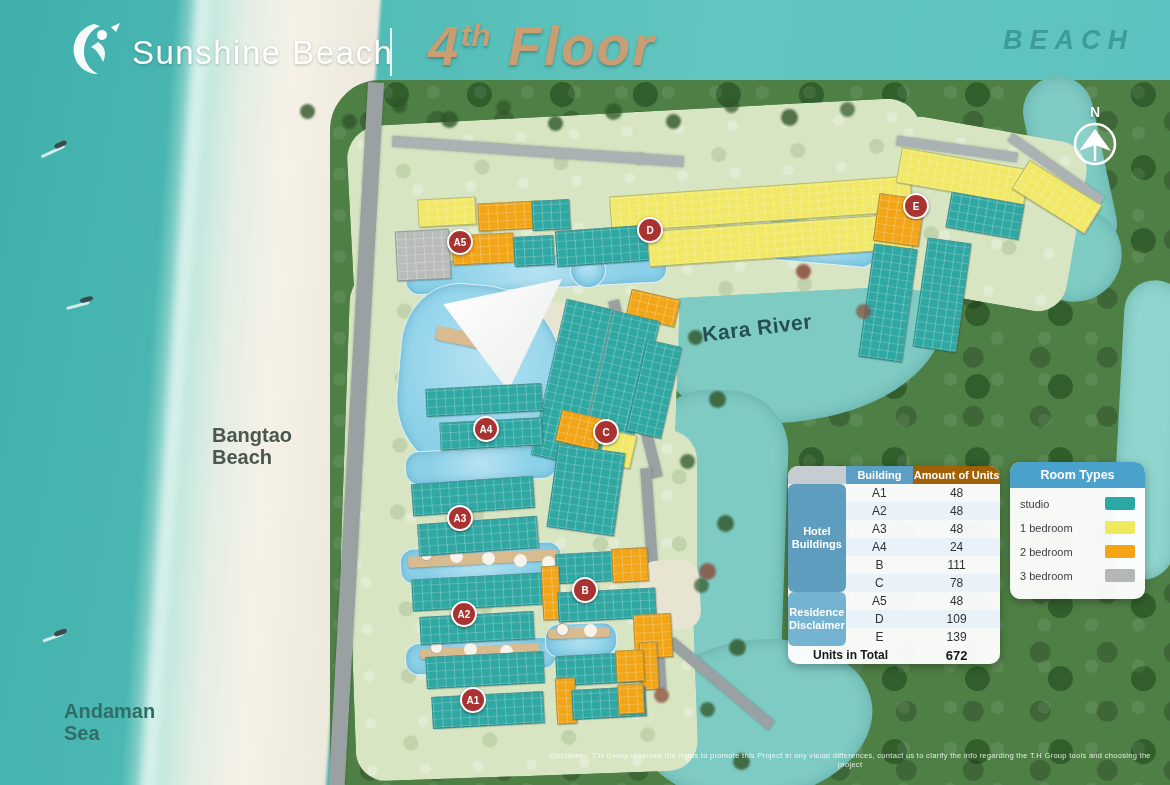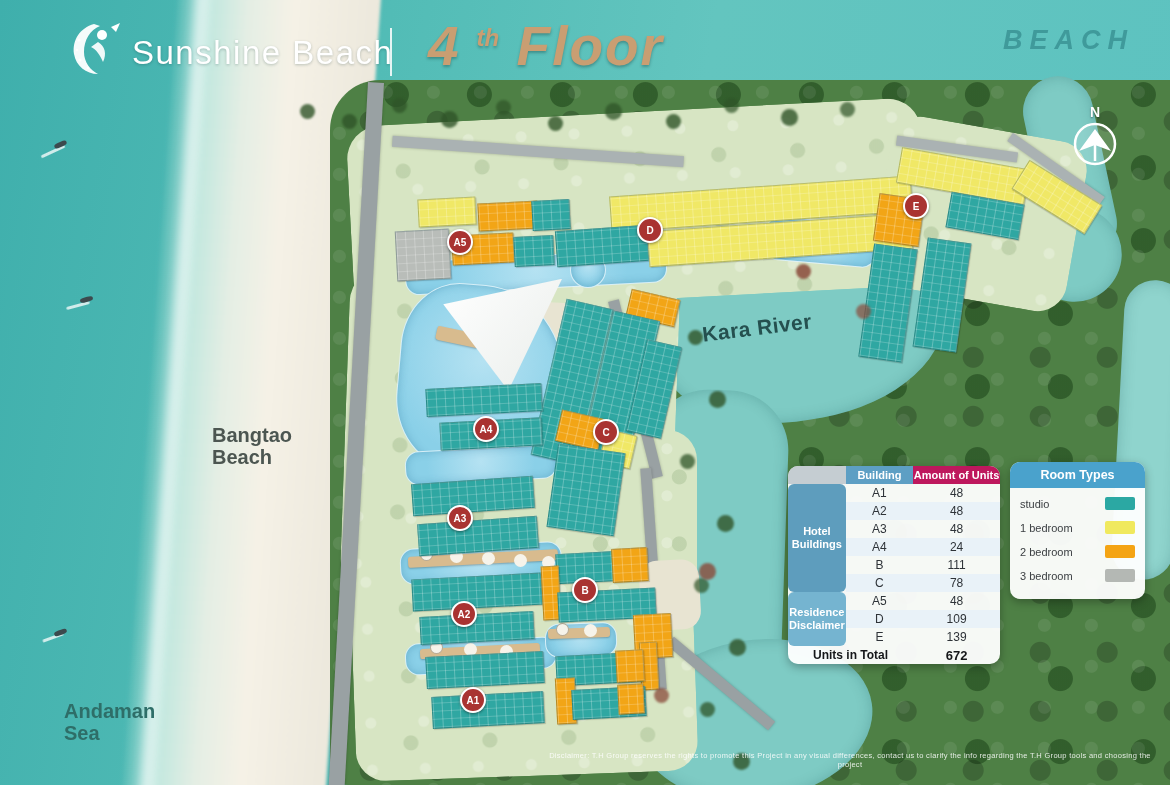--- a/index.html
+++ b/index.html
@@ -73,35 +73,35 @@
 
   .boat{position:absolute;width:13px;height:5px;border-radius:40%;background:#3c4a4e;z-index:30;}
   .wake{position:absolute;height:3px;border-radius:2px;background:rgba(255,255,255,.75);z-index:29;filter:blur(.5px);}
 
   
   .hdr{z-index:70;}
   .logo{left:62px;top:20px;width:60px;height:60px;}
   .brand{left:132px;top:34px;font-size:33px;color:#fff;letter-spacing:1.5px;font-weight:500;text-shadow:0 1px 3px rgba(0,40,40,.25);}
   .divider{left:390px;top:28px;width:2px;height:48px;background:rgba(255,255,255,.85);}
   .floor{left:428px;top:14px;color:#c99e72;font-style:italic;font-weight:bold;font-size:55px;letter-spacing:2px;text-shadow:0 2px 3px rgba(0,30,30,.3);}
-  .floor sup{font-size:24px;vertical-align:super;letter-spacing:0;margin-left:16px;}
+  .floor sup{font-size:32px;vertical-align:super;letter-spacing:0;}
   .wm{left:930px;top:26px;width:200px;text-align:right;z-index:35;color:rgba(30,108,114,.48);
       font-style:italic;font-weight:800;font-size:27px;letter-spacing:7px;line-height:1.05;}
   .wm .l2{display:block;transform:translateX(4px);}
   .compass{left:1070px;top:104px;width:50px;text-align:center;z-index:45;color:#fff;}
   .compass .n{font-size:14px;font-weight:bold;text-shadow:0 1px 2px rgba(0,40,40,.5);}
 
   
   .card{position:absolute;border-radius:10px;overflow:hidden;box-shadow:0 3px 10px rgba(0,0,0,.3);z-index:60;background:rgba(255,255,255,.95);}
   .tbl-card{left:788px;top:466px;width:212px;}
   table.units{border-collapse:collapse;width:100%;font-size:12px;color:#2e3338;}
   table.units td{text-align:center;padding:0;height:18px;}
   td.corner{background:rgba(188,197,203,.85);width:58px;}
   td.th{background:#5d9fc4;color:#fff;font-weight:bold;font-size:11px;height:25px;width:70px;}
-  td.th2{background:#be185d;width:92px;}
+  td.th2{background:#a16207;width:92px;}
   td.grp{background:#5e9dbd;color:#fff;font-weight:bold;font-size:11px;line-height:1.2;padding:0 3px;border-radius:6px;}
   td.grp2{background:#75b4d0;}
   tr.alt td.cell{background:#e9f2f8;}
   td.total-l{font-weight:bold;font-size:12px;height:25px;color:#16181a;}
   td.total-v{font-weight:bold;font-size:13px;color:#16181a;}
 
   
   .rt-card{left:1010px;top:462px;width:135px;}
   .rt-head{background:#4aa2cc;color:#fff;font-weight:bold;font-size:12.5px;text-align:center;padding:6px 0;}
   .rt-body{padding:9px 10px 6px 10px;}

